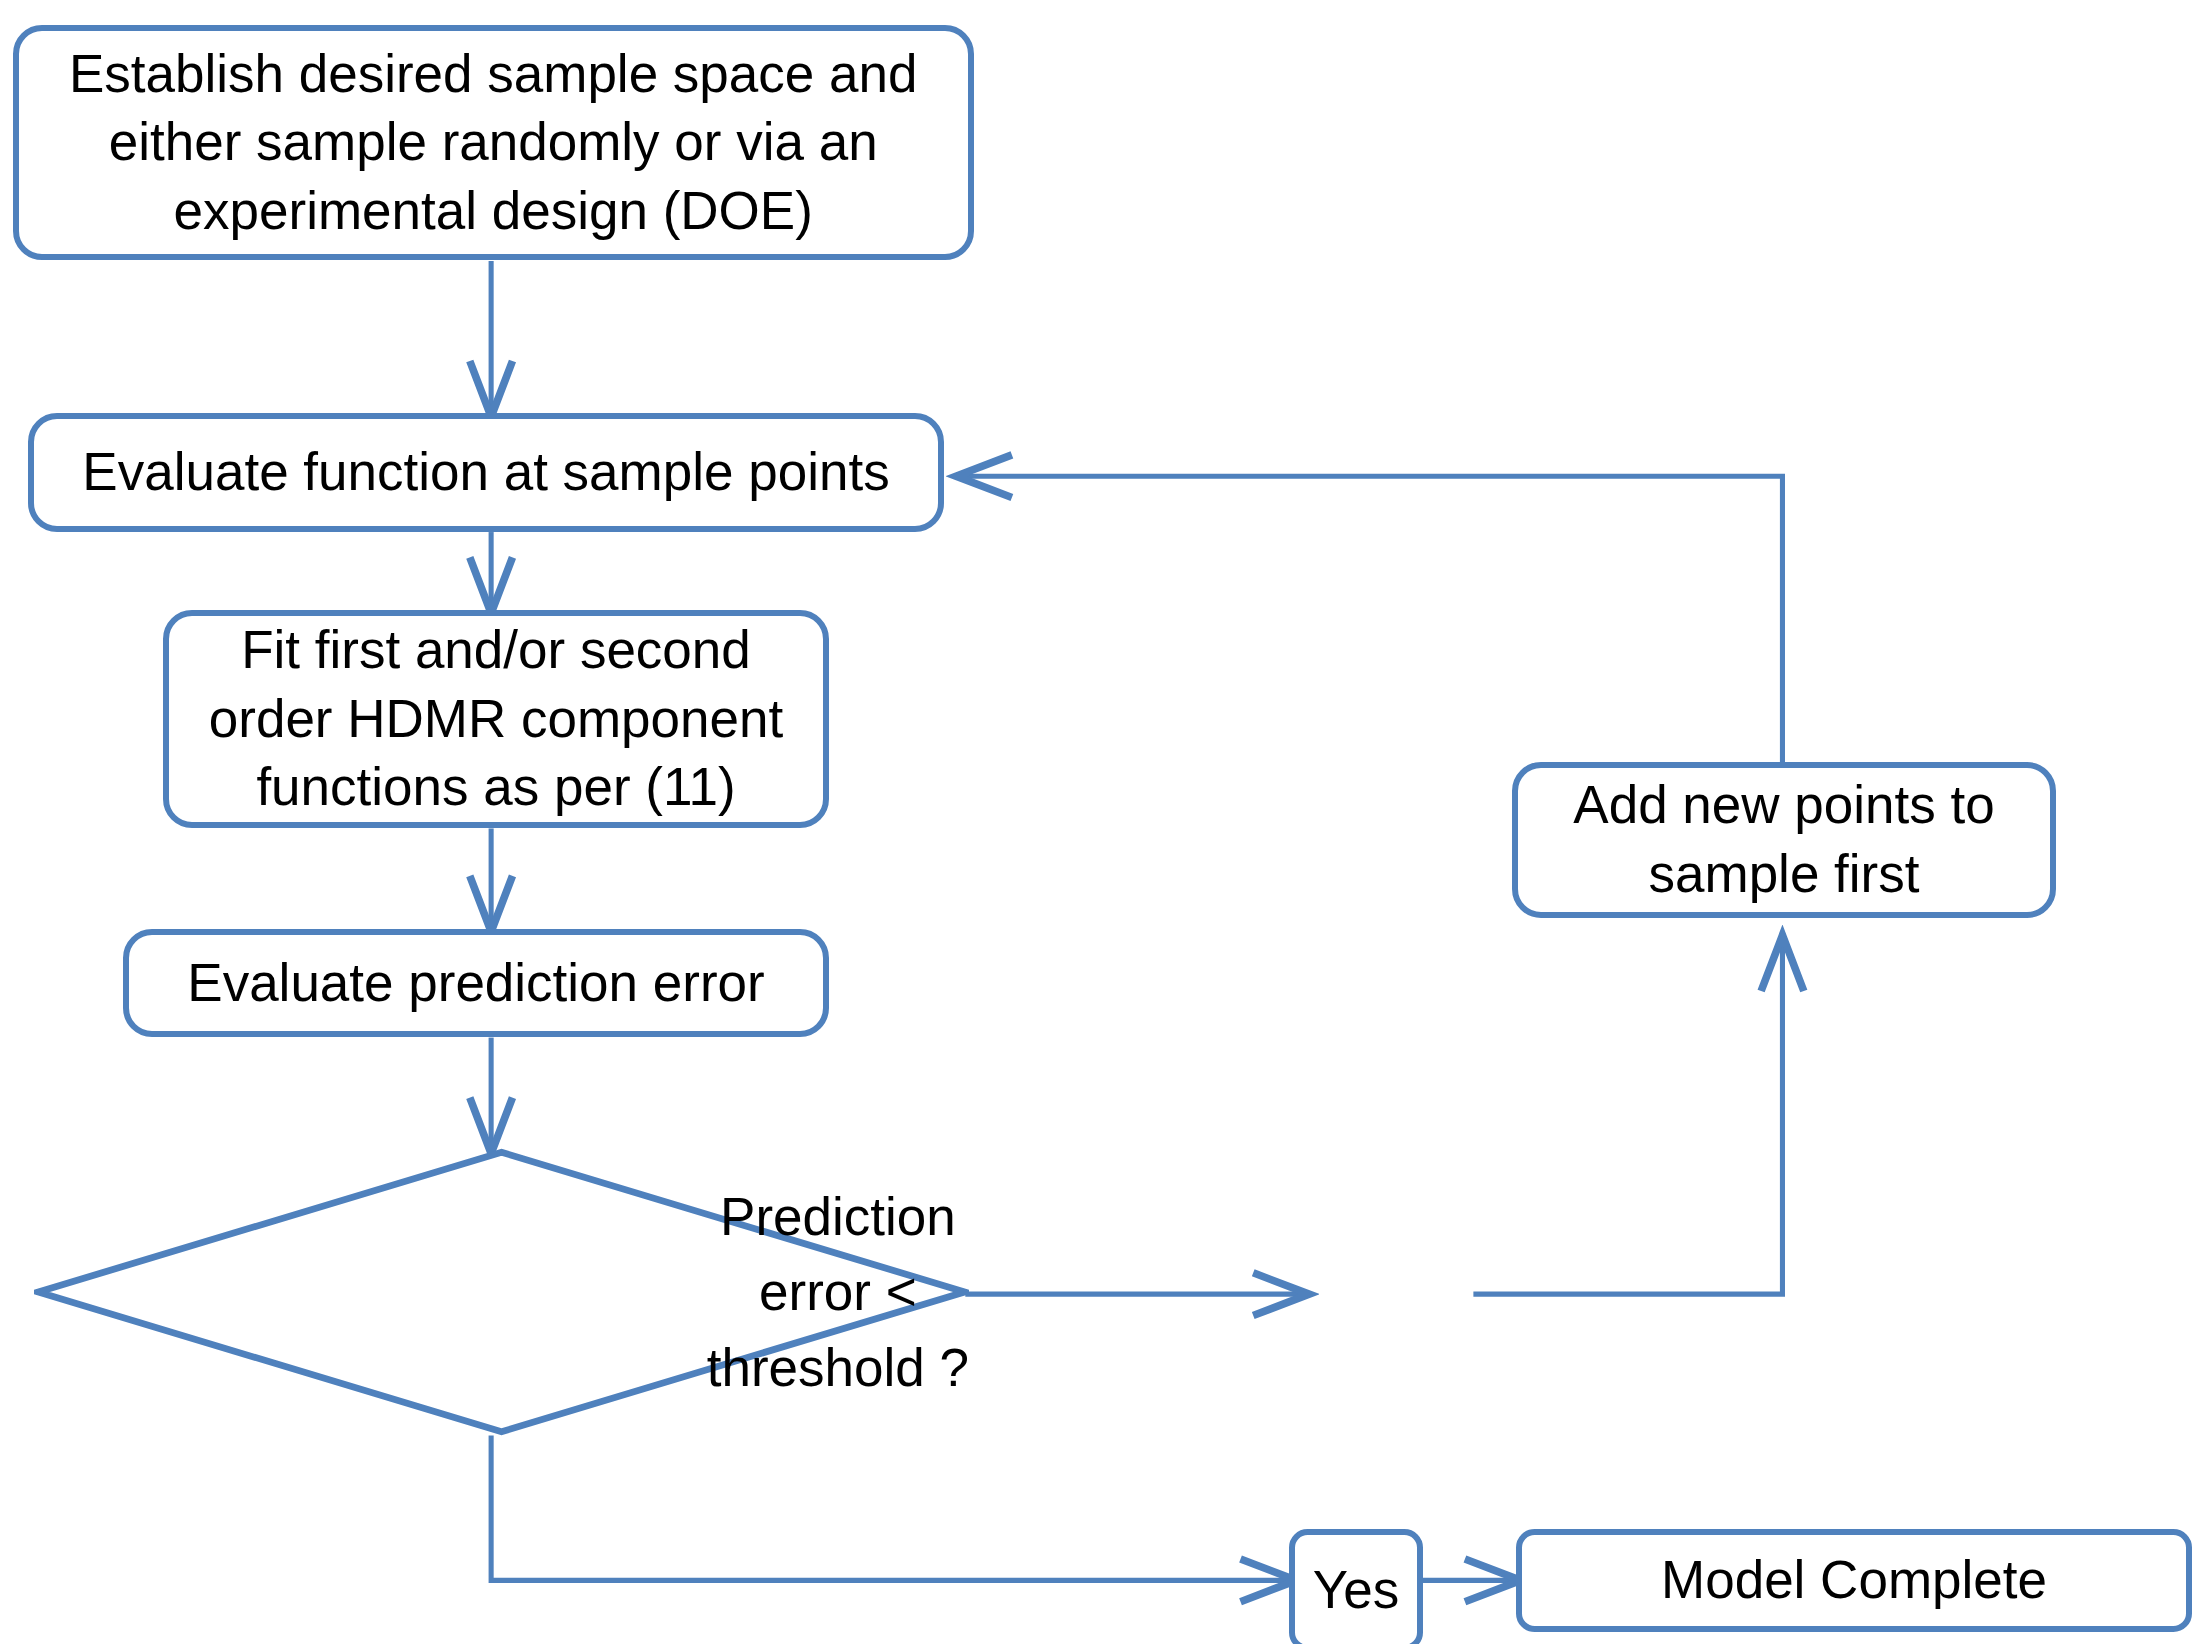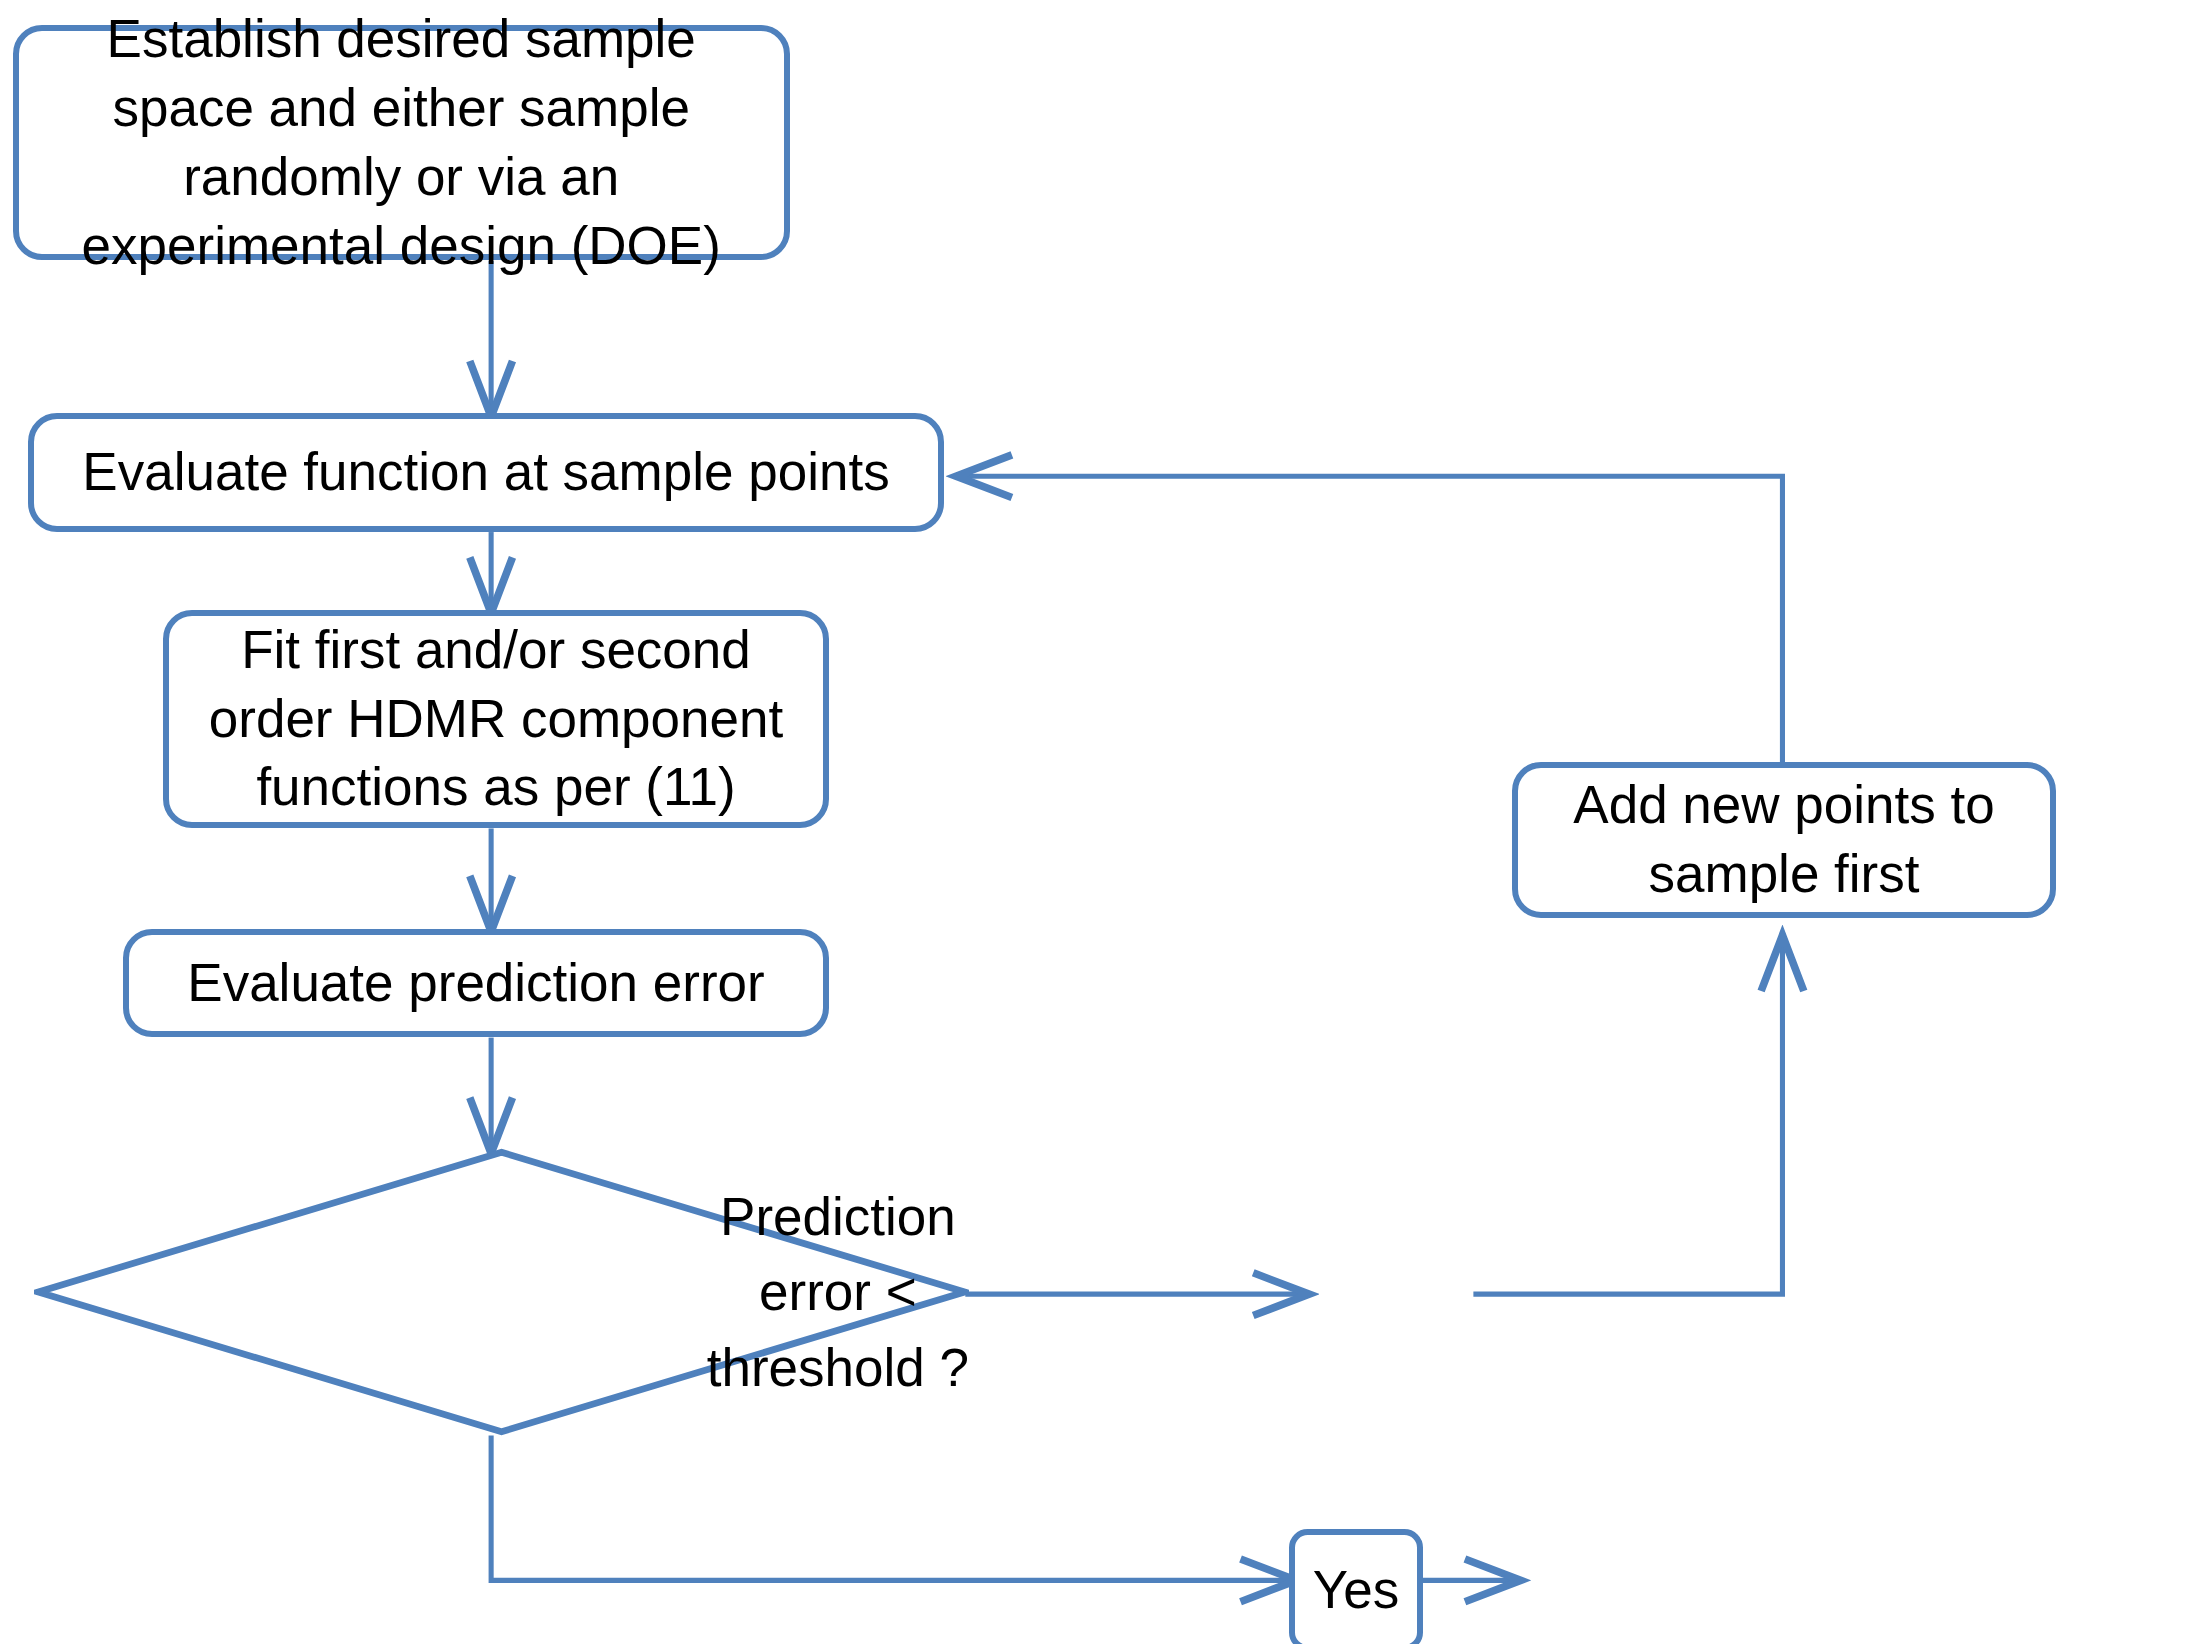--- a/index.html
+++ b/index.html
@@ -107,21 +107,21 @@
 
     <g>
       <path d="M 580,1695 L 580,1866 L 1525,1866" fill="none" stroke="#4f81bd" stroke-width="6" marker-end="url(#arrowhead)"></path>
     </g>
 
     <g>
       <path d="M 1678,1866 L 1790,1866" fill="none" stroke="#4f81bd" stroke-width="6" marker-end="url(#arrowhead)"></path>
     </g>
   </svg>
 
-  <div class="node" style="left:12.7px; top:25.4px; width:777px; height:235px;">Establish desired sample space and either sample randomly or via an experimental design (DOE)</div>
+  <div class="node" style="left:12.7px; top:25.4px; width:961px; height:235px;">Establish desired sample space and either sample randomly or via an experimental design (DOE)</div>
 
   <div class="node" style="left:28px; top:413px; width:916px; height:119px;">Evaluate function at sample points</div>
 
   <div class="node" style="left:163px; top:610px; width:666px; height:218px;">Fit first and/or second order HDMR component functions as per (11)</div>
 
   <div class="node" style="left:123px; top:929px; width:706px; height:108px;">Evaluate prediction error</div>
 
   <div class="diamond" style="left:34px; top:1148px; width:935px; height:288px;justify-content:flex-end;">
     <svg width="935" height="288" viewBox="0 0 1104 340">
       <polygon points="552,5 1099,170 552,335 5,170" fill="#ffffff" stroke="#4f81bd" stroke-width="8"></polygon>
@@ -129,15 +129,16 @@
     <div class="dlabel">Prediction
 error &lt;
 threshold ?</div>
   </div>
 
   <div class="node" style="left:1512px; top:762px; width:544px; height:156px;">Add new points to sample first</div>
 
 
   <div class="node small" style="left:1289px; top:1529px; width:134px; height:122px;">Yes</div>
 
+  <div class="node small" style="left:1516px; top:1529px; width:676px; height:103px;">Model Complete</div>
 
 </div>
 
 
 </body></html>

